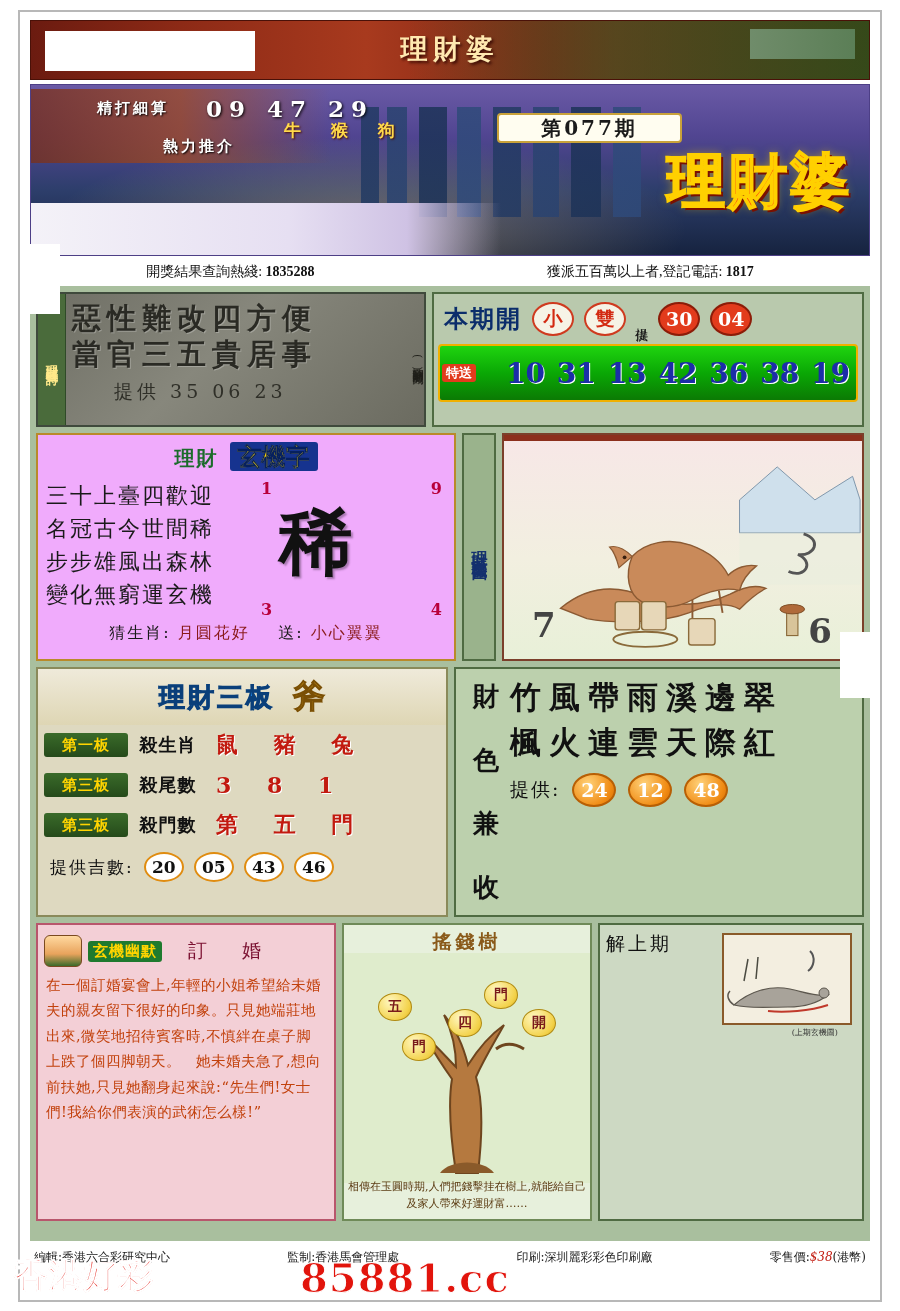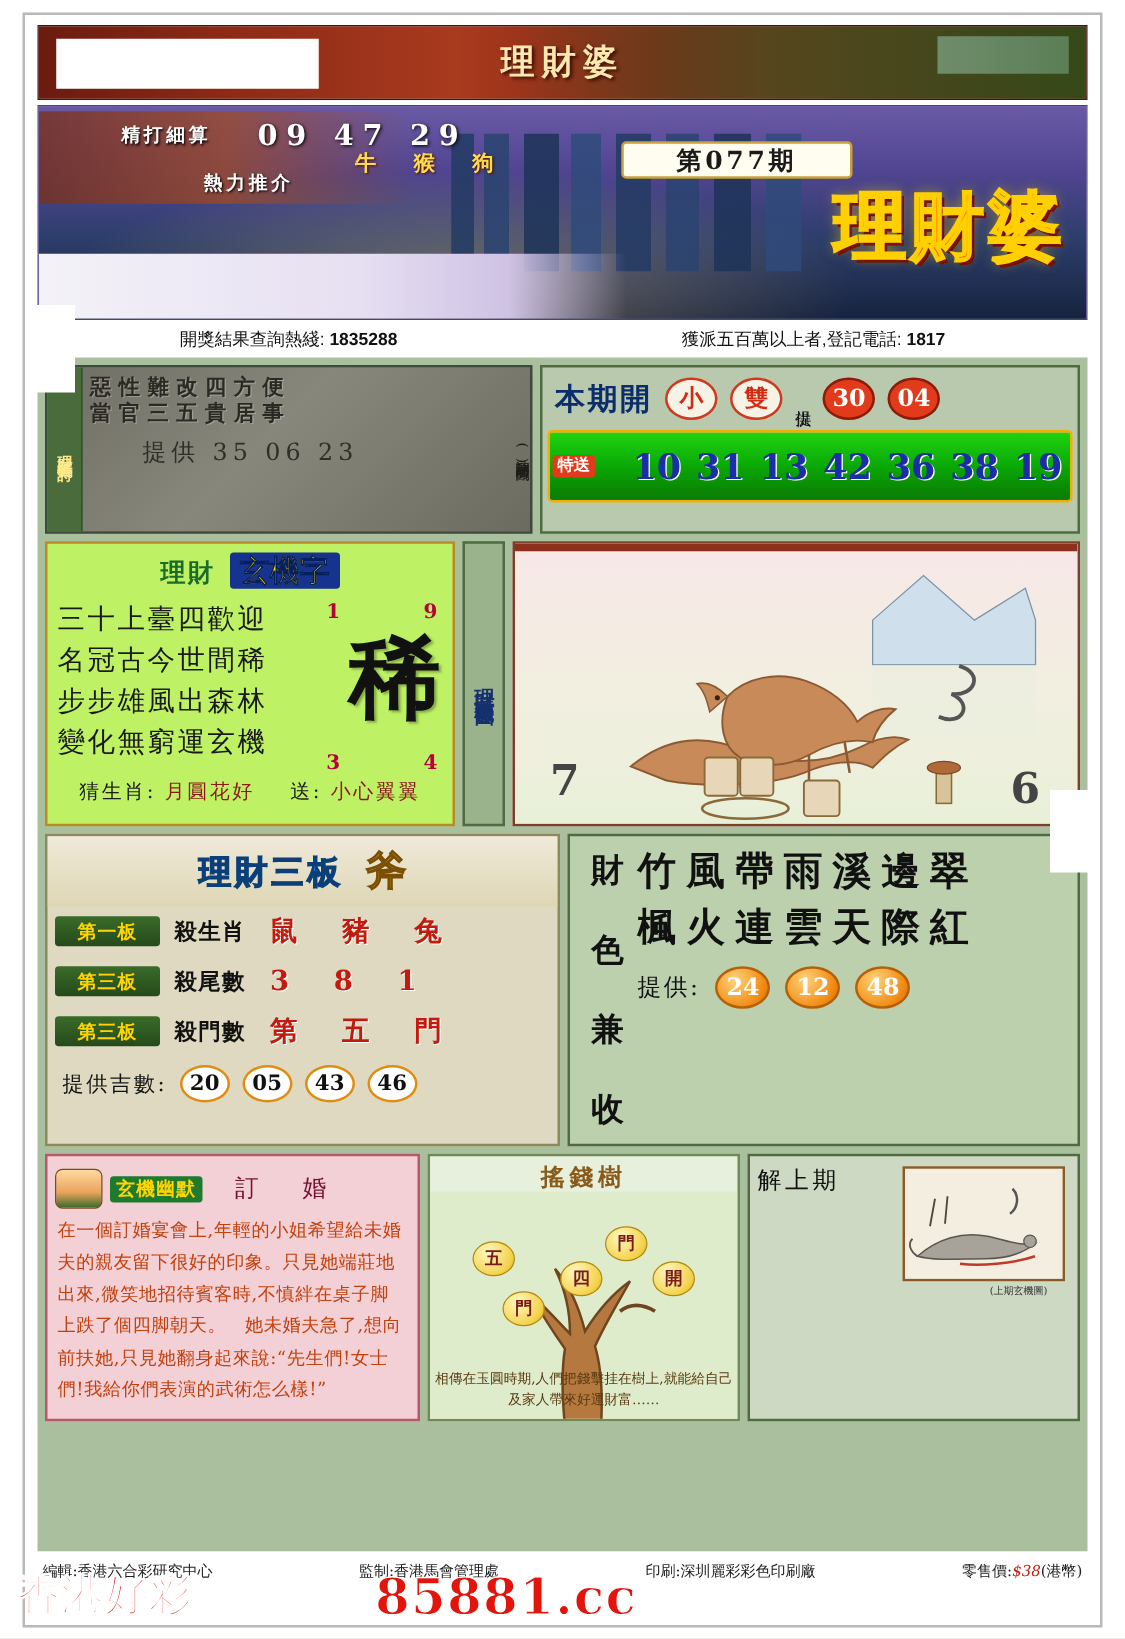--- a/index.html
+++ b/index.html
@@ -97,21 +97,21 @@
     font-family:"DejaVu Serif", serif; font-size:58px; font-weight:bold;
     color:#ff2b12; letter-spacing:4px;
     -webkit-text-stroke:2px #ffd000;
     text-shadow:3px 3px 0 #7a1000, 0 0 10px rgba(255,200,0,.6);
   }
 
   
   .hotline {
     display:flex; justify-content:space-around; align-items:center;
     margin:4px 10px 0 10px; height:24px;
-    font-family:Liberation Sans, sans-serif; font-size:14px; color:#111;
+    font-family:Liberation Serif, serif; font-size:14px; color:#111;
   }
   .hotline b{ font-weight:bold; }
 
   
   .body-green{
     margin:2px 10px 0 10px; background:#a9bf9e; padding:6px; height:955px; position:relative;
   }
 
   
   .row1{ display:flex; height:135px; }
@@ -121,21 +121,21 @@
     border:2px solid #3f4a3c; display:flex;
   }
   .poem-tab{
     width:28px; background:#4a6b3b; color:#ffe98a; font-family:"DejaVu Serif", serif;
     font-size:12px; font-weight:bold; writing-mode:vertical-rl; text-align:center;
     display:flex; align-items:center; justify-content:center; letter-spacing:2px;
     border-right:1px solid #2f4a28;
   }
   .poem-main{ flex:1; position:relative; padding:6px 4px 4px 6px; }
   .poem-line{
-    font-family:"DejaVu Serif", serif; font-size:17px; font-weight:bold; color:#2a2a24;
+    font-family:"DejaVu Serif", serif; font-size:29px; font-weight:bold; color:#2a2a24;
     letter-spacing:6px; text-shadow:1px 1px 0 rgba(255,255,255,.25); line-height:1.25;
   }
   .poem-sub{
     margin-top:6px; font-family:"DejaVu Serif", serif; font-size:19px; color:#2f2f28; letter-spacing:4px;
     padding-left:42px;
   }
   .poem-side{
     width:20px; font-family:"DejaVu Serif", serif; font-size:11px; color:#1e1e18;
     writing-mode:vertical-rl; text-align:center; padding-top:6px; letter-spacing:1px;
   }
@@ -171,21 +171,21 @@
   }
   .special-nums{
     flex:1; display:flex; justify-content:space-around; align-items:center;
     font-family:"DejaVu Serif", serif; font-size:28px; font-weight:bold; color:#1b2ea8;
     text-shadow:1px 1px 0 #fff;
   }
 
   
   .row2{ display:flex; margin-top:6px; height:228px; }
   .xuanji-box{
-    width:328px; background:#bef264; border:2px solid #b98a2a; position:relative; padding:6px 8px;
+    width:420px; background:#f0abfc; border:2px solid #b98a2a; position:relative; padding:6px 8px;
   }
   .xuanji-title{ text-align:center; }
   .xuanji-title .t1{
     font-family:"DejaVu Serif", serif; font-size:20px; font-weight:bold; color:#1b6b2b; letter-spacing:2px;
   }
   .xuanji-title .t2{
     font-family:"DejaVu Serif", serif; font-size:24px; font-weight:bold; color:#ffd400;
     background:#16338f; padding:0 8px; border-radius:3px; margin-left:6px;
     -webkit-text-stroke:0.5px #06205e;
   }
@@ -277,21 +277,21 @@
   .cp-foot-label{ font-family:"DejaVu Serif", serif; font-size:19px; color:#111; letter-spacing:2px; }
   .ball-orange{
     width:44px; height:34px; border-radius:50%; margin-left:12px;
     background:radial-gradient(circle at 35% 30%, #ffd27a, #f08a12 70%, #d06a05 100%);
     border:2px solid #b85f04;
     display:inline-flex; align-items:center; justify-content:center;
     font-family:"DejaVu Serif", serif; font-size:19px; font-weight:bold; color:#fff;
   }
 
   
-  .row4{ display:flex; margin-top:6px; height:214px; }
+  .row4{ display:flex; margin-top:6px; height:298px; }
   .joke-box{
     width:300px; background:#f3cfd6; border:2px solid #b8566c; position:relative; padding:6px;
   }
   .joke-head{ display:flex; align-items:center; height:40px; }
   .joke-badge{
     font-family:"DejaVu Serif", serif; font-size:15px; font-weight:bold; color:#ffd400;
     background:#1e7a2e; border-radius:3px; padding:1px 5px; letter-spacing:1px;
   }
   .joke-title{
     font-family:"DejaVu Serif", serif; font-size:19px; color:#7a1030; letter-spacing:8px; margin-left:26px;

